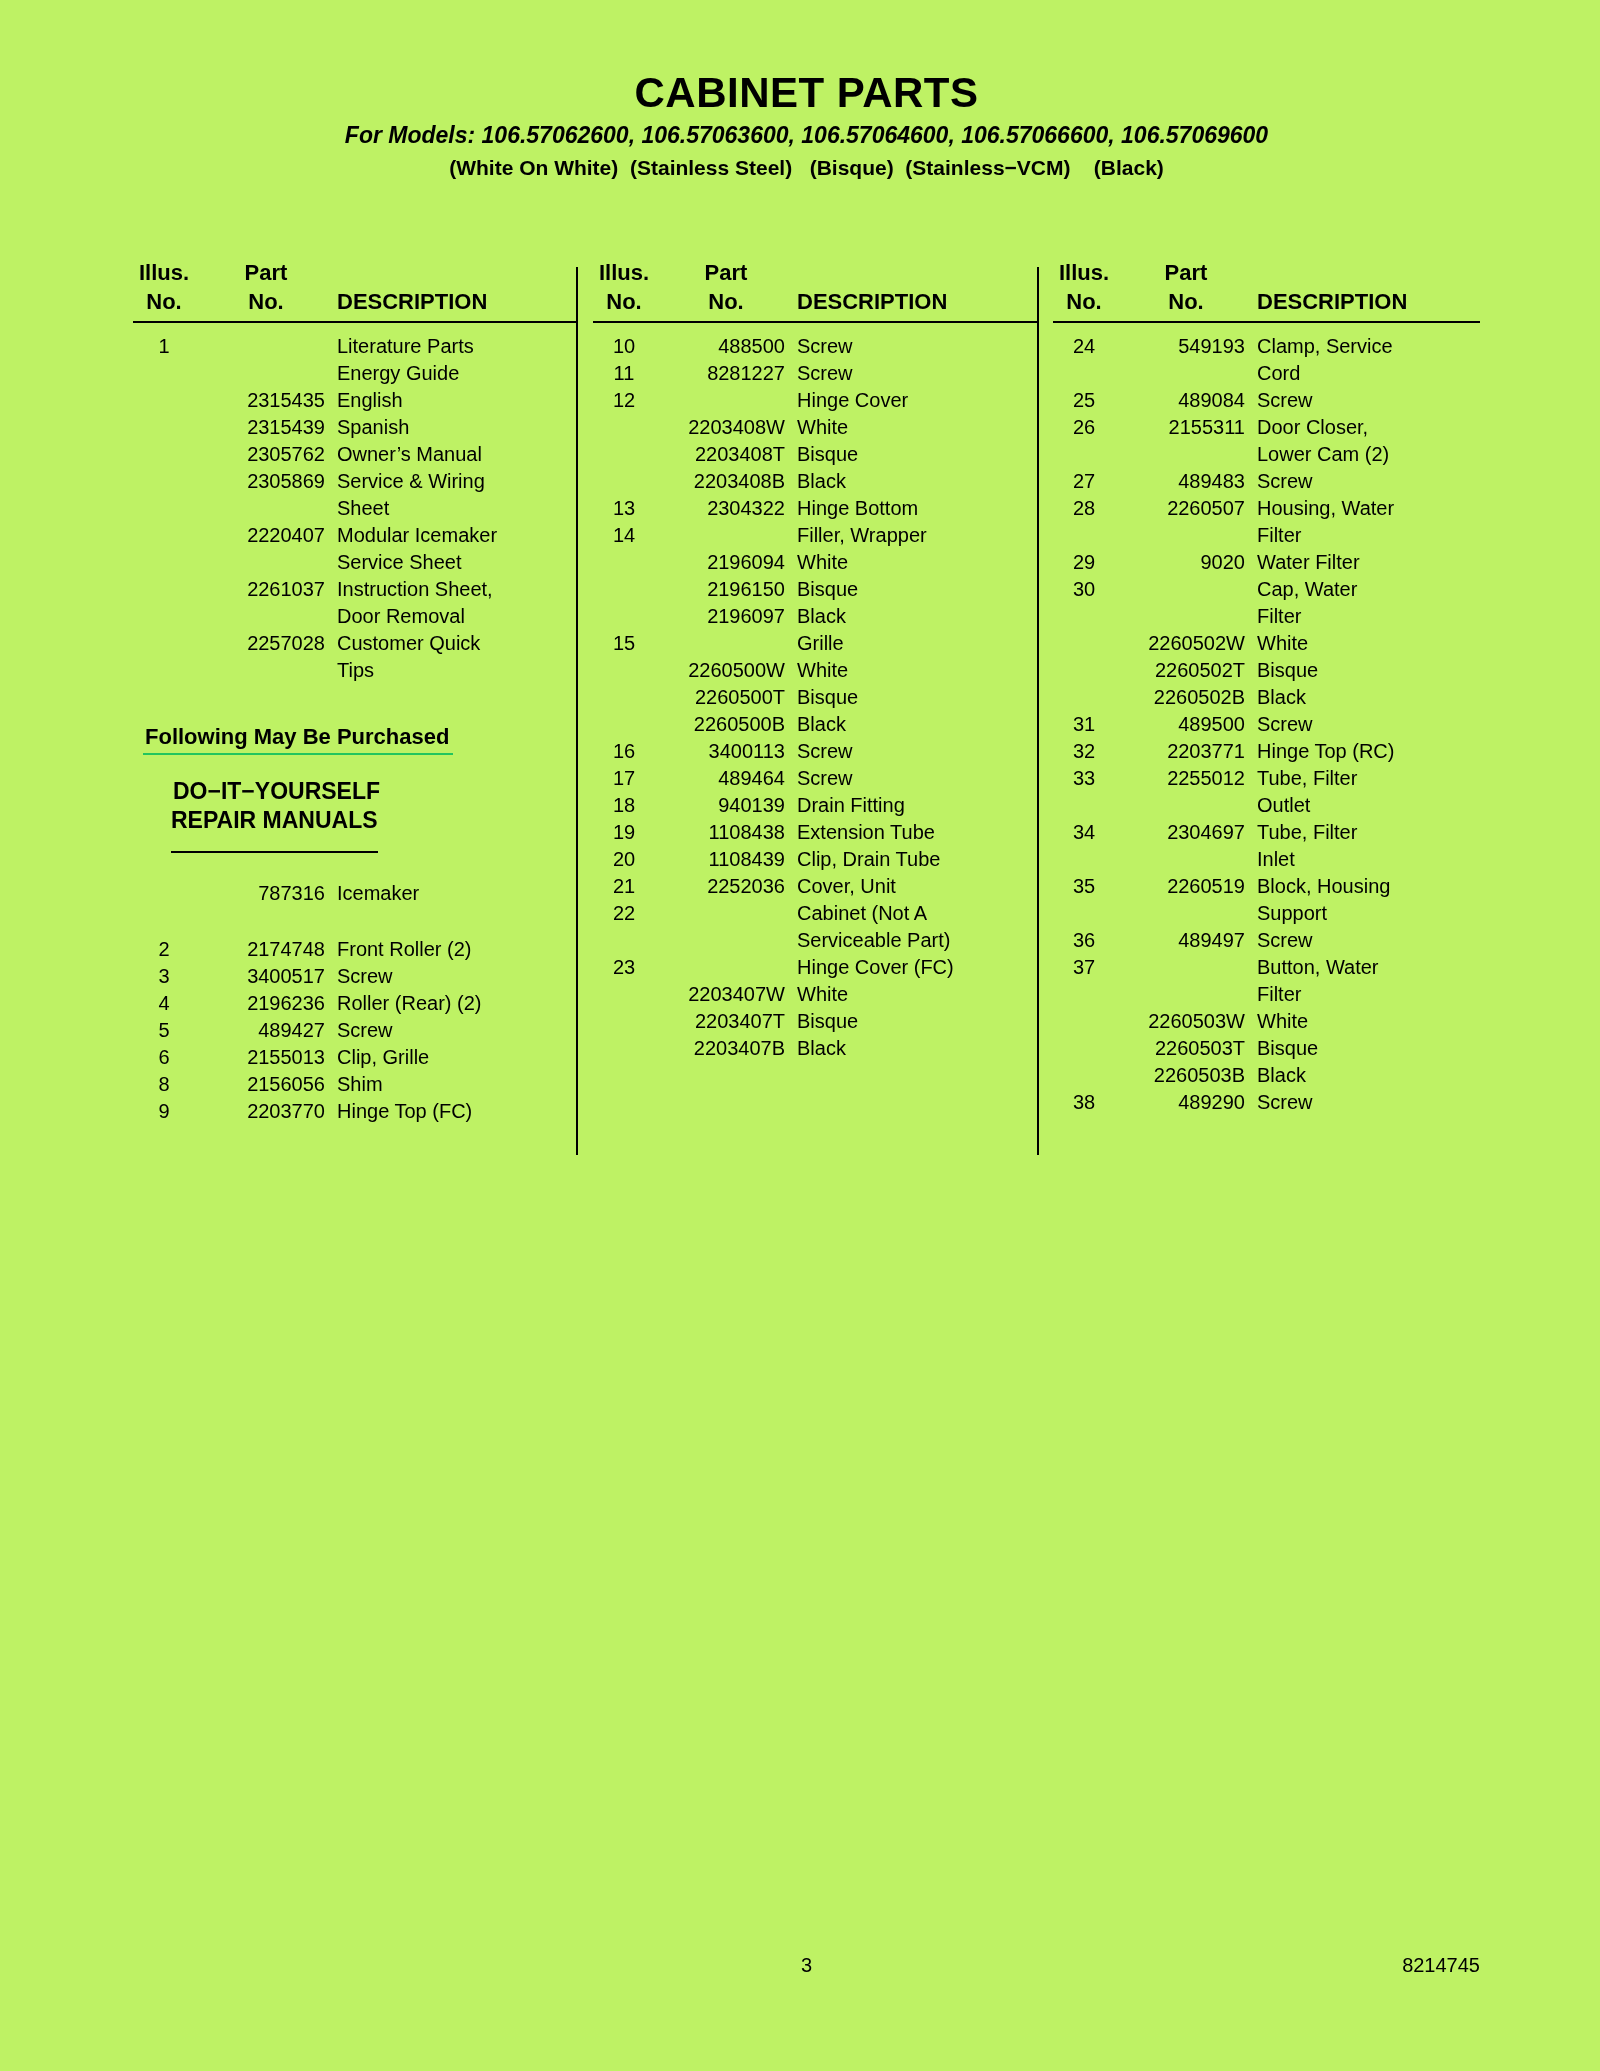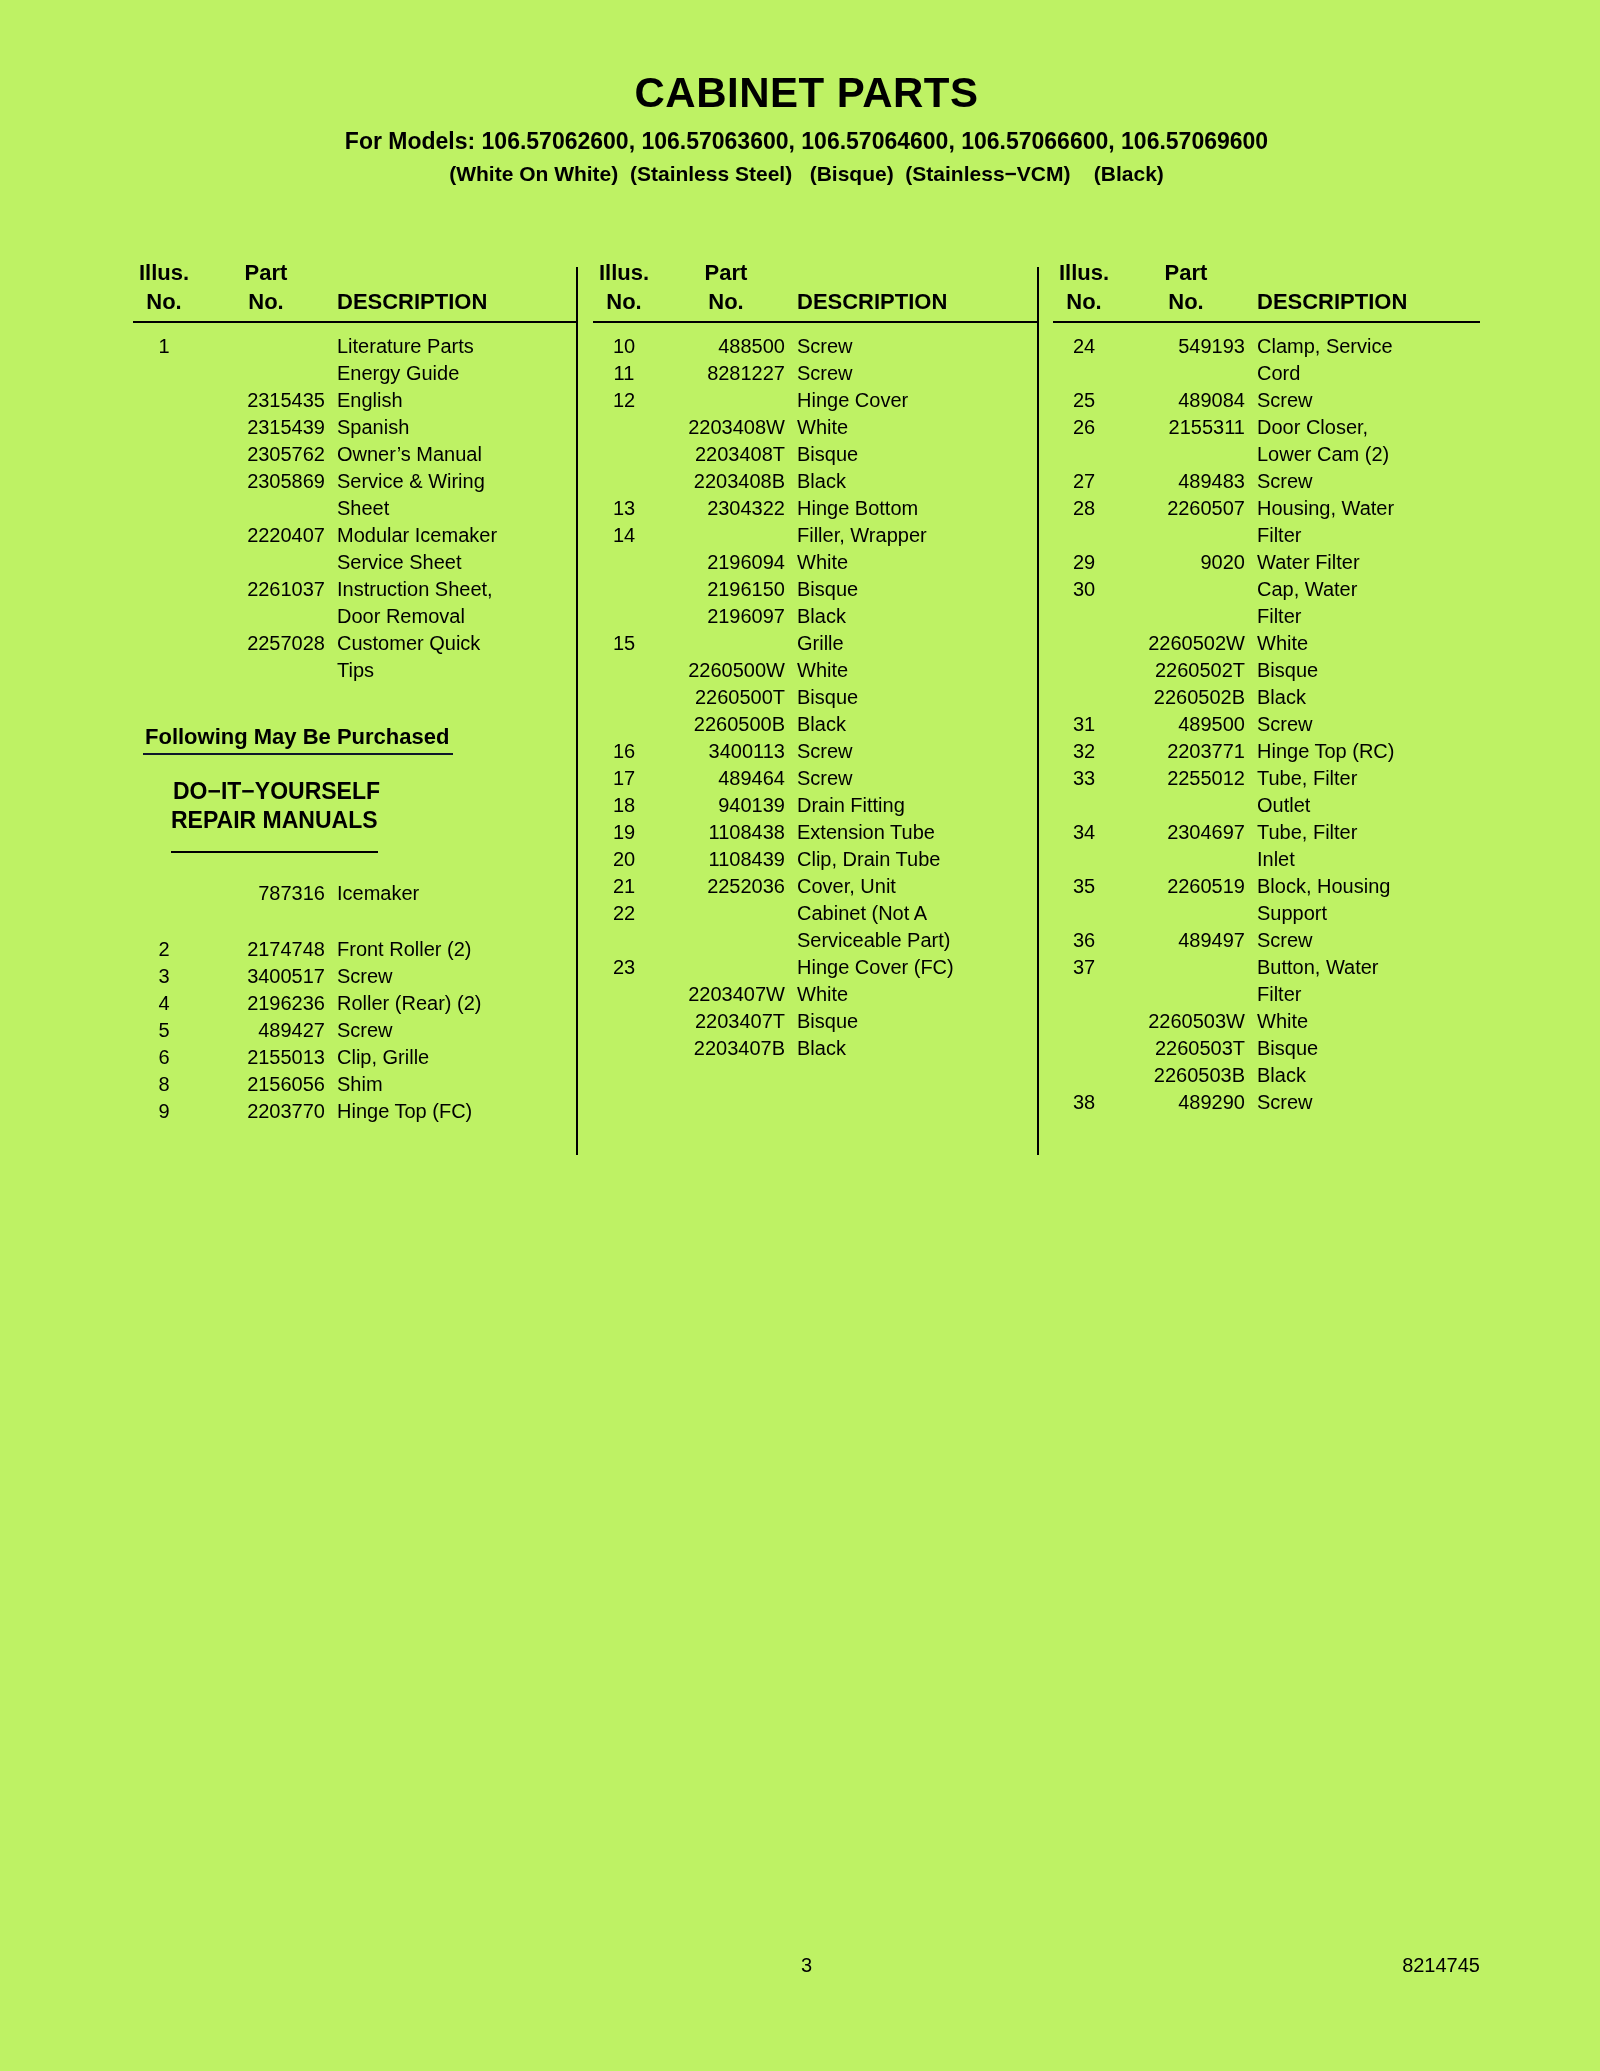--- a/index.html
+++ b/index.html
@@ -8,21 +8,21 @@
     width:1600px; height:2071px; position:relative;
     color:#000; font-family:"Liberation Sans", sans-serif;
     -webkit-font-smoothing:antialiased;
   }
   .page { position:absolute; inset:0; background:#bef264; }
 
   
   .doc-header { position:absolute; top:70px; left:133px; width:1347px; text-align:center; }
   .doc-title { font-size:42px; font-weight:bold; letter-spacing:0.5px; line-height:46px; }
   .models { font-size:23px; font-weight:bold; line-height:30px; }
-  .models.first { margin-top:10px; }
+  .models.first { margin-top:4px;font-style:italic; }
   .finishes { font-size:21px; font-weight:bold; line-height:28px; margin-top:4px; white-space:pre; }
 
   
   .col { position:absolute; top:258px; }
   .col1 { left:133px;  width:443px; }
   .col2 { left:593px;  width:444px; }
   .col3 { left:1053px; width:427px; }
 
   .vrule { position:absolute; top:267px; width:2px; height:888px; background:#000; }
   .vrule.r1 { left:576px; }
@@ -34,21 +34,21 @@
   .cell.illus  { text-align:center; }
   .cell.part-c { text-align:center; }
   .cell.part   { text-align:right; }
   .cell.desc   { text-align:left; }
   .head-rule { height:2px; background:#000; margin-top:5px; }
 
   .col-body { margin-top:10px; }
   .row { font-size:20px; line-height:27px; min-height:27px; }
 
   .sec-heading { font-weight:bold; width:fit-content; }
-  .sec-heading.h1 { font-size:22px; line-height:27px; margin-left:10px; padding:0 4px 3px 2px; border-bottom:2px solid #0f172a; }
+  .sec-heading.h1 { font-size:22px; line-height:27px; margin-left:10px; padding:0 4px 3px 2px; border-bottom:2px solid #22c55e; }
   .sec-heading.h2 { font-size:23px; line-height:29px; margin-left:40px; }
   .sec-heading.h2u { font-size:23px; line-height:29px; margin-left:38px; padding-bottom:16px; border-bottom:2px solid #000; }
 
   
   .footer { position:absolute; top:1952px; left:133px; width:1347px; font-size:20px; line-height:27px; }
   .page-num { text-align:center; }
   .doc-num { position:absolute; top:0; right:0; }
 </style>
 </head>
 <body>

